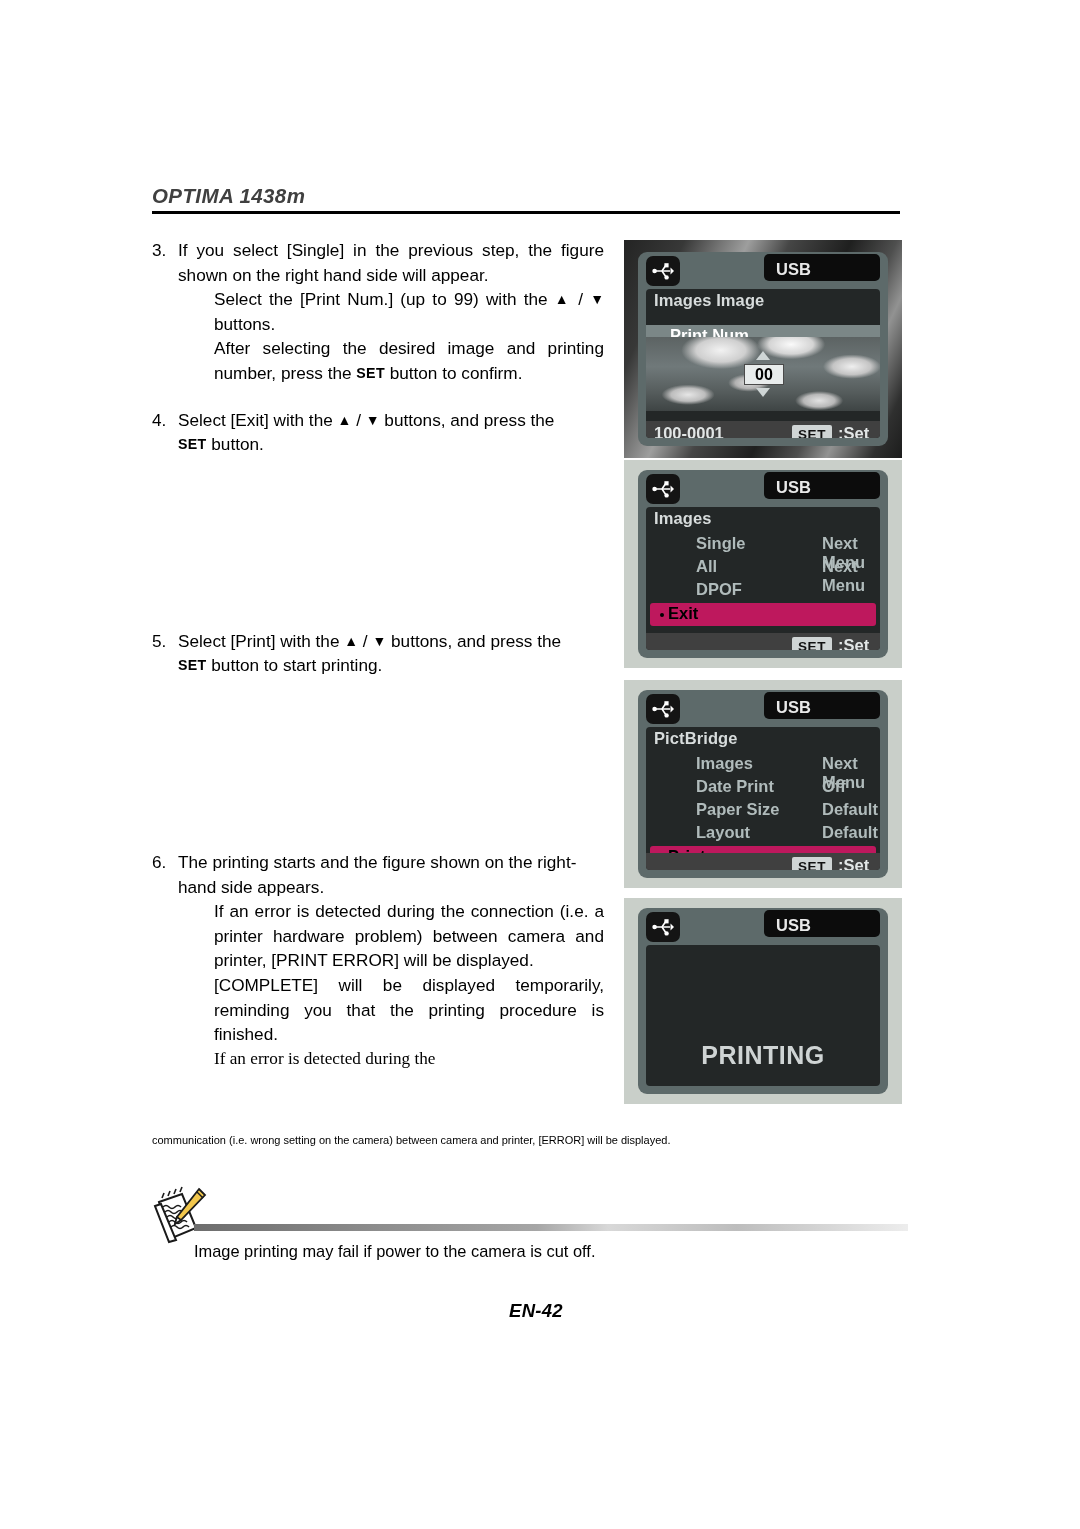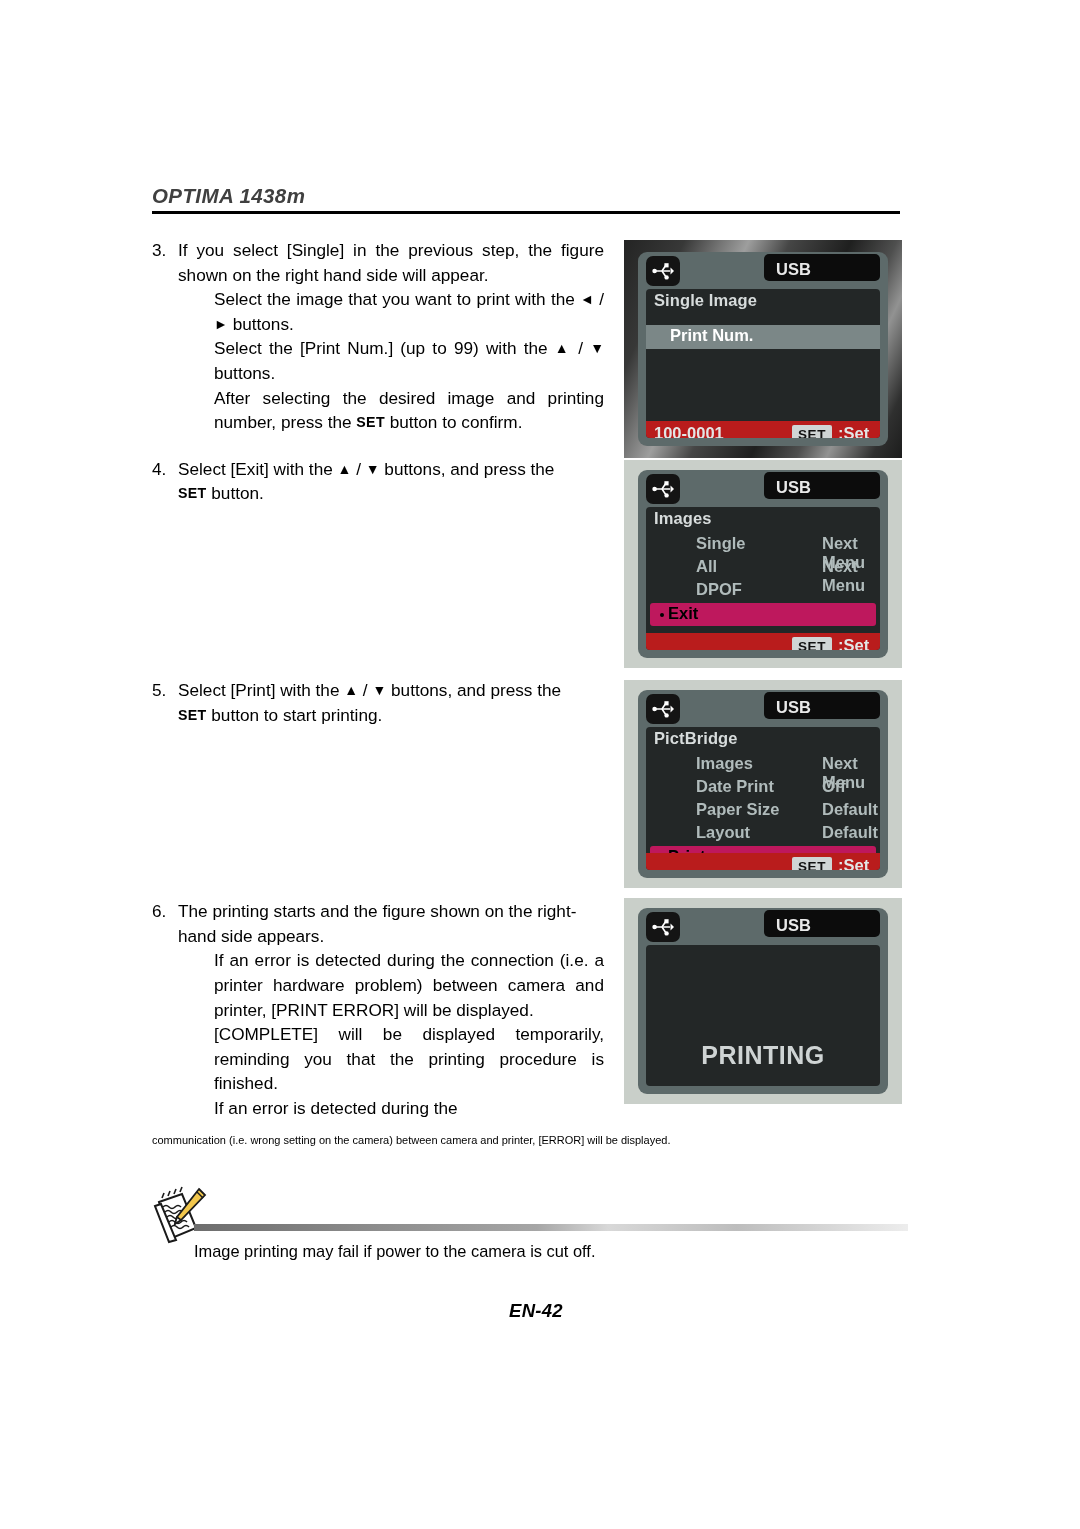--- a/index.html
+++ b/index.html
@@ -312,21 +312,21 @@
     border-left: 7px solid transparent;
     border-right: 7px solid transparent;
   }
   .tri-up { border-bottom: 9px solid #cfd6d6; }
   .tri-dn { border-top: 9px solid #cfd6d6; }
 
   .footbar {
     position: absolute;
     left: 0; right: 0; bottom: 0;
     height: 17px;
-    background: #b91c1c;
+    background: #404040;
   }
   .footbar .fileno {
     position: absolute;
     left: 8px;
     top: 3px;
     color: #e2e6e6;
     font-size: 16.5px;
     font-weight: bold;
   }
   .setchip {
@@ -369,21 +369,20 @@
     <div class="htitle">OPTIMA 1438m</div>
     <div class="hrule"></div>
   </div>
 
   <div id="text-col">
 
     <div class="step">
       <span class="num">3.</span>
       <div class="body">
         <div class="lvl1">If you select [Single] in the previous step, the figure shown on the right hand side will appear.</div>
-        <div class="lvl2">Select the image that you want to print with the <span class="arrow">◄</span> / <span class="arrow">►</span> buttons.</div>
         <div class="lvl2">Select the [Print Num.] (up to 99) with the <span class="arrow">▲</span> / <span class="arrow">▼</span> buttons.</div>
         <div class="lvl2">After selecting the desired image and printing number, press the <span class="setkey">SET</span>&nbsp;button to confirm.</div>
       </div>
     </div>
 
     <div class="gap-a"></div>
 
     <div class="step">
       <span class="num">4.</span>
       <div class="body">
@@ -401,21 +400,21 @@
     </div>
 
     <div class="gap-c"></div>
 
     <div class="step">
       <span class="num">6.</span>
       <div class="body">
         <div class="lvl1 nojust">The printing starts and the figure shown on the right-hand side appears.</div>
         <div class="lvl2">If an error is detected during the connection (i.e. a printer hardware problem) between camera and printer, [PRINT ERROR] will be displayed.</div>
         <div class="lvl2">[COMPLETE] will be displayed temporarily, reminding you that the printing procedure is finished.</div>
-        <div class="lvl2" style="text-align:justify;"><span style="display:inline-block;width:100%;text-align:justify;"><span style="display:inline-block;width:100%;"><span>If an error is detected during the</span></span></span></div>
+        <div class="lvl2" style="text-align:justify;font-family:Liberation Serif, serif;"><span style="display:inline-block;width:100%;text-align:justify;"><span style="display:inline-block;width:100%;"><span>If an error is detected during the</span></span></span></div>
       </div>
     </div>
 
   </div>
 
   <div class="wide-para" style="top:1128px;">communication (i.e. wrong setting on the camera) between camera and printer, [ERROR] will be displayed.</div>
 
   <div class="fig" style="top:240px; height:218px; padding:8px;">
     <div class="photo-bg"></div>
     <div class="bezel" style="left:14px; top:12px; right:14px; bottom:12px;">
@@ -431,26 +430,31 @@
             <circle cx="3.6" cy="11" r="2.3" fill="#ffffff"></circle>
             <polygon points="19.5,7.5 23,11 19.5,14.5" fill="#ffffff"></polygon>
             <rect x="13.4" y="3.2" width="4.2" height="4.2" fill="#ffffff"></rect>
             <circle cx="15.6" cy="17.4" r="2.2" fill="#ffffff"></circle>
           </svg>
         </div>
         <div class="usb-label">USB</div>
       </div>
 
       <div class="lcd">
-        <div class="lcd-title">Single Image</div>
+        <div class="lcd-title">Images Image</div>
 
         <div class="hilite-bar" style="top:36px;padding-left:10px;">
           <span class="lbl">Print Num.</span>
         </div>
 
+        <div class="photo-area" style="top:48px; bottom:27px;">
+          <div class="tri-up" style="left:50%; margin-left:-7px; top:14px;"></div>
+          <div class="num-box" style="left:50%; margin-left:-19px; top:27px; width:38px; height:19px;">00</div>
+          <div class="tri-dn" style="left:50%; margin-left:-7px; top:51px;"></div>
+        </div>
 
         <div class="footbar">
           <span class="fileno">100-0001</span>
           <span class="setchip" style="left:146px; top:4px;">SET</span>
           <span class="setcap" style="left:192px; top:3px;">:Set</span>
         </div>
       </div>
     </div>
   </div>
 

